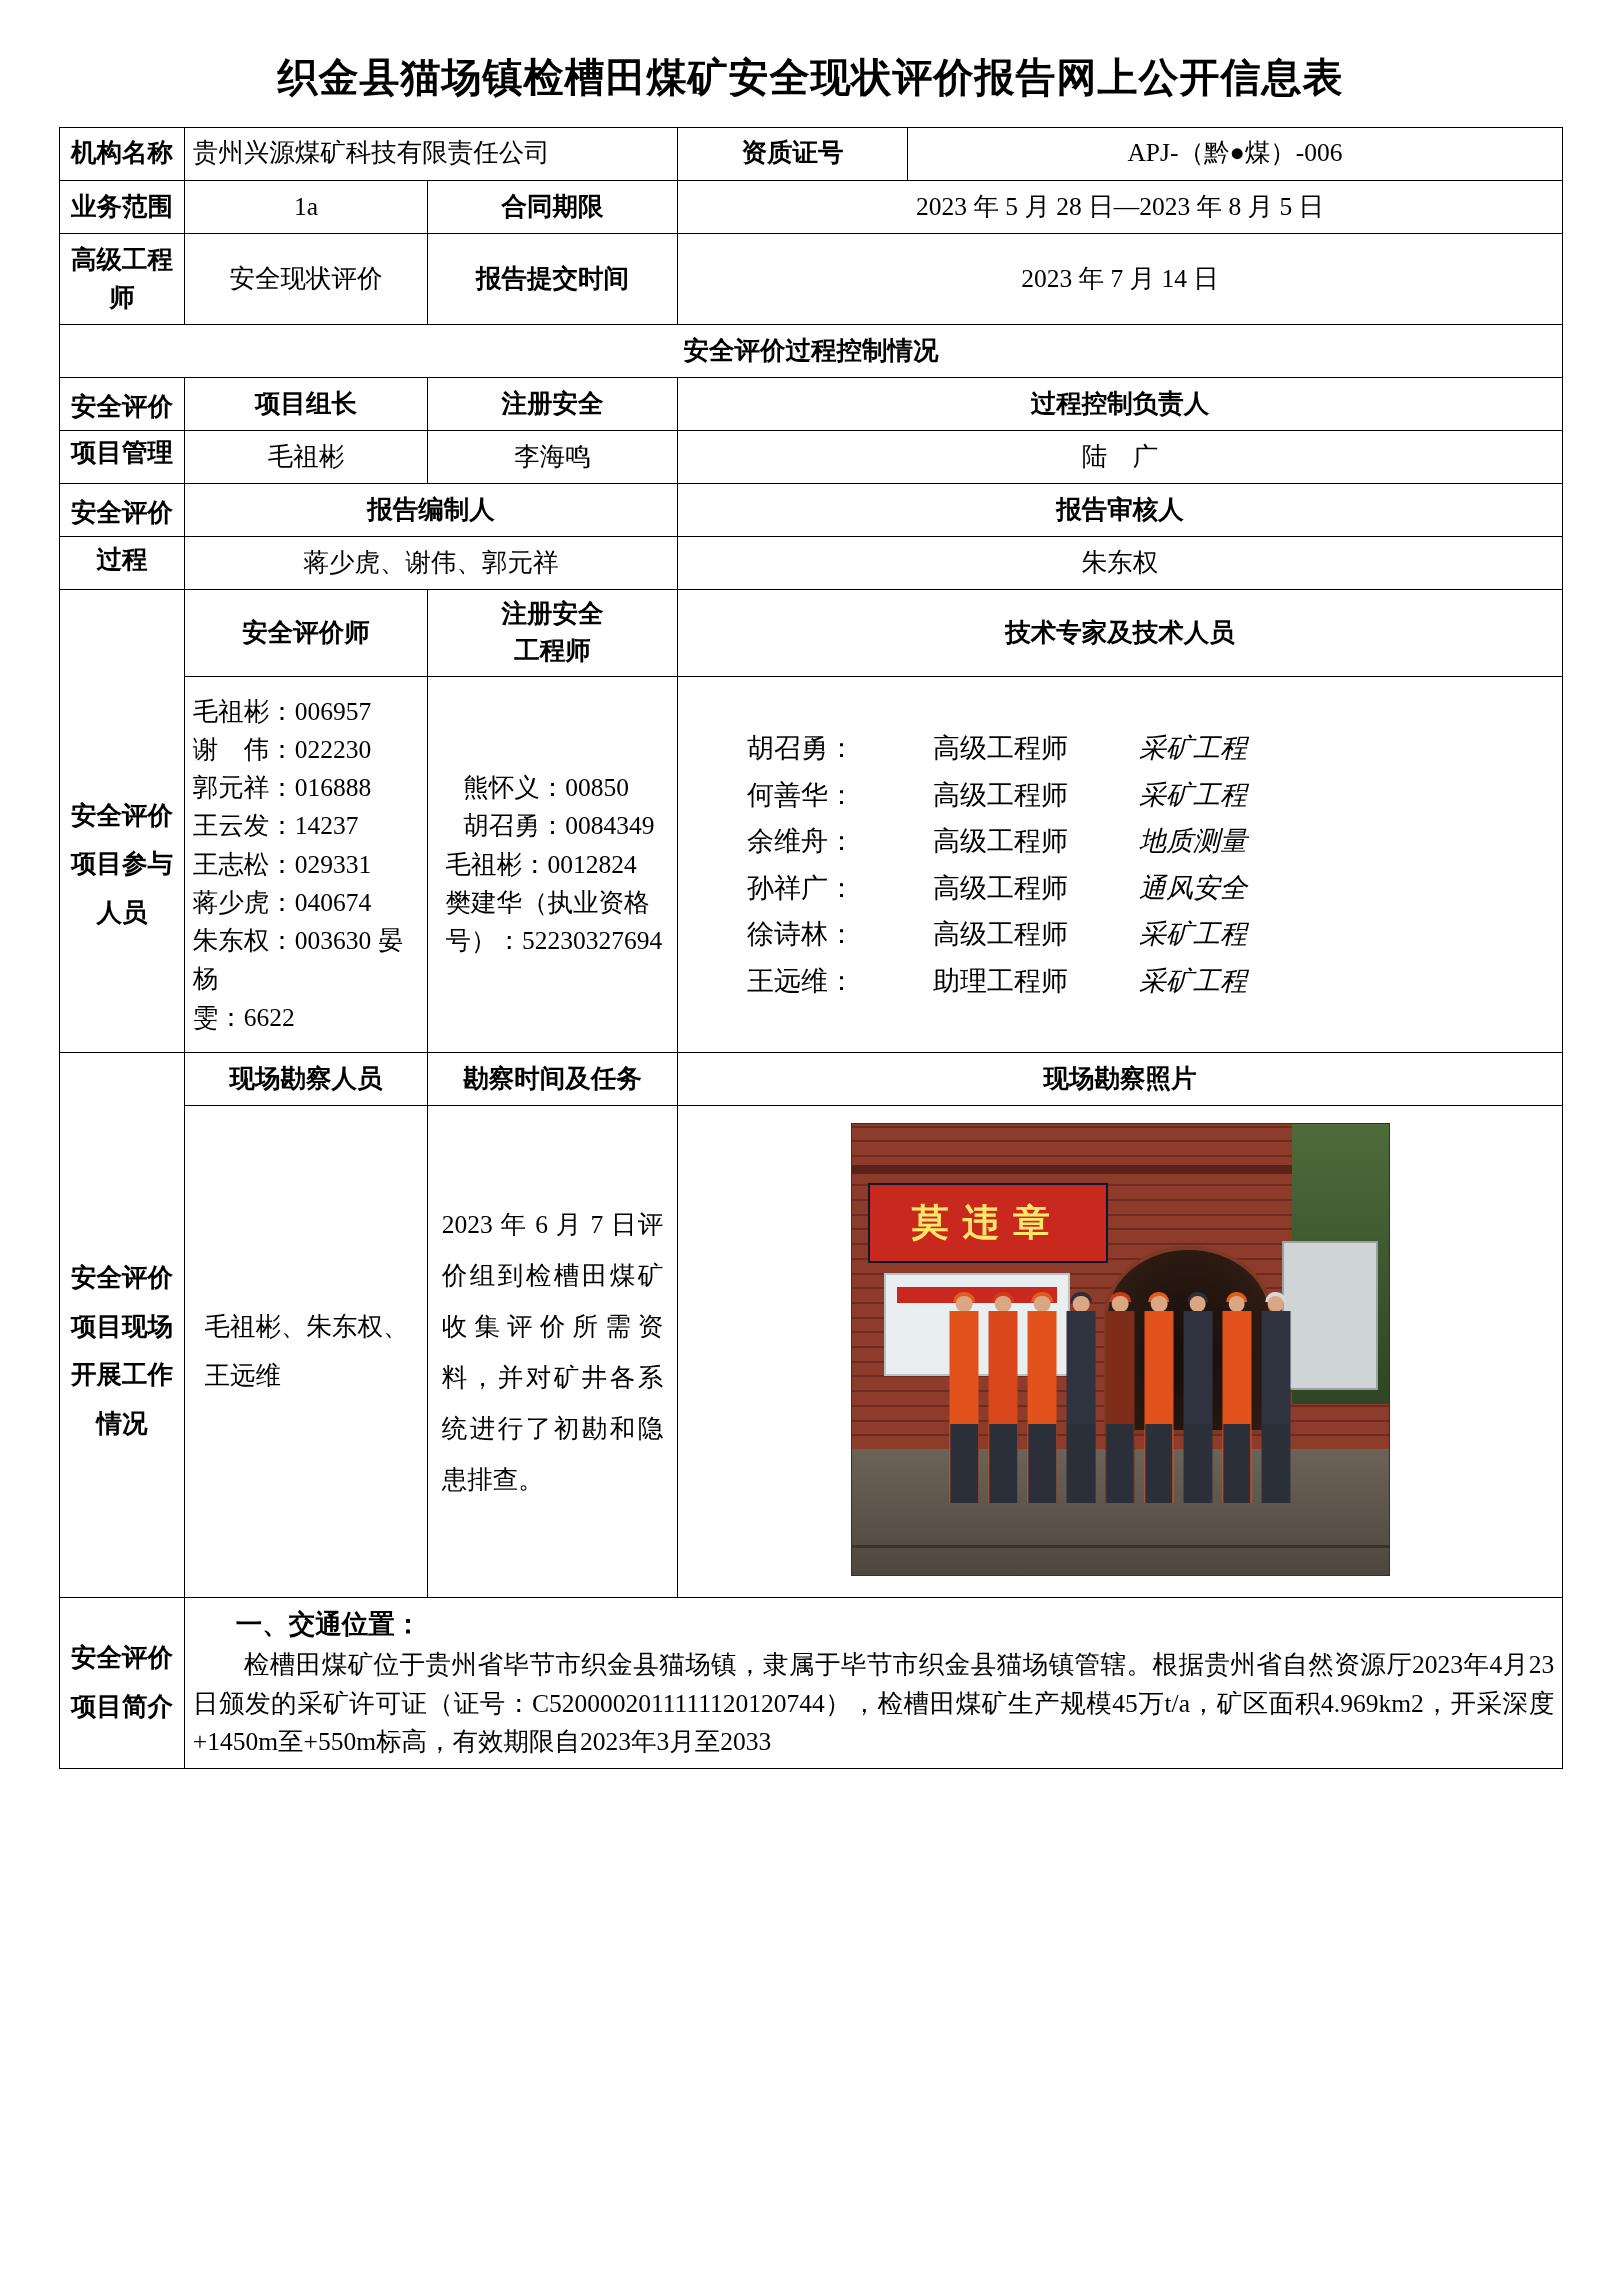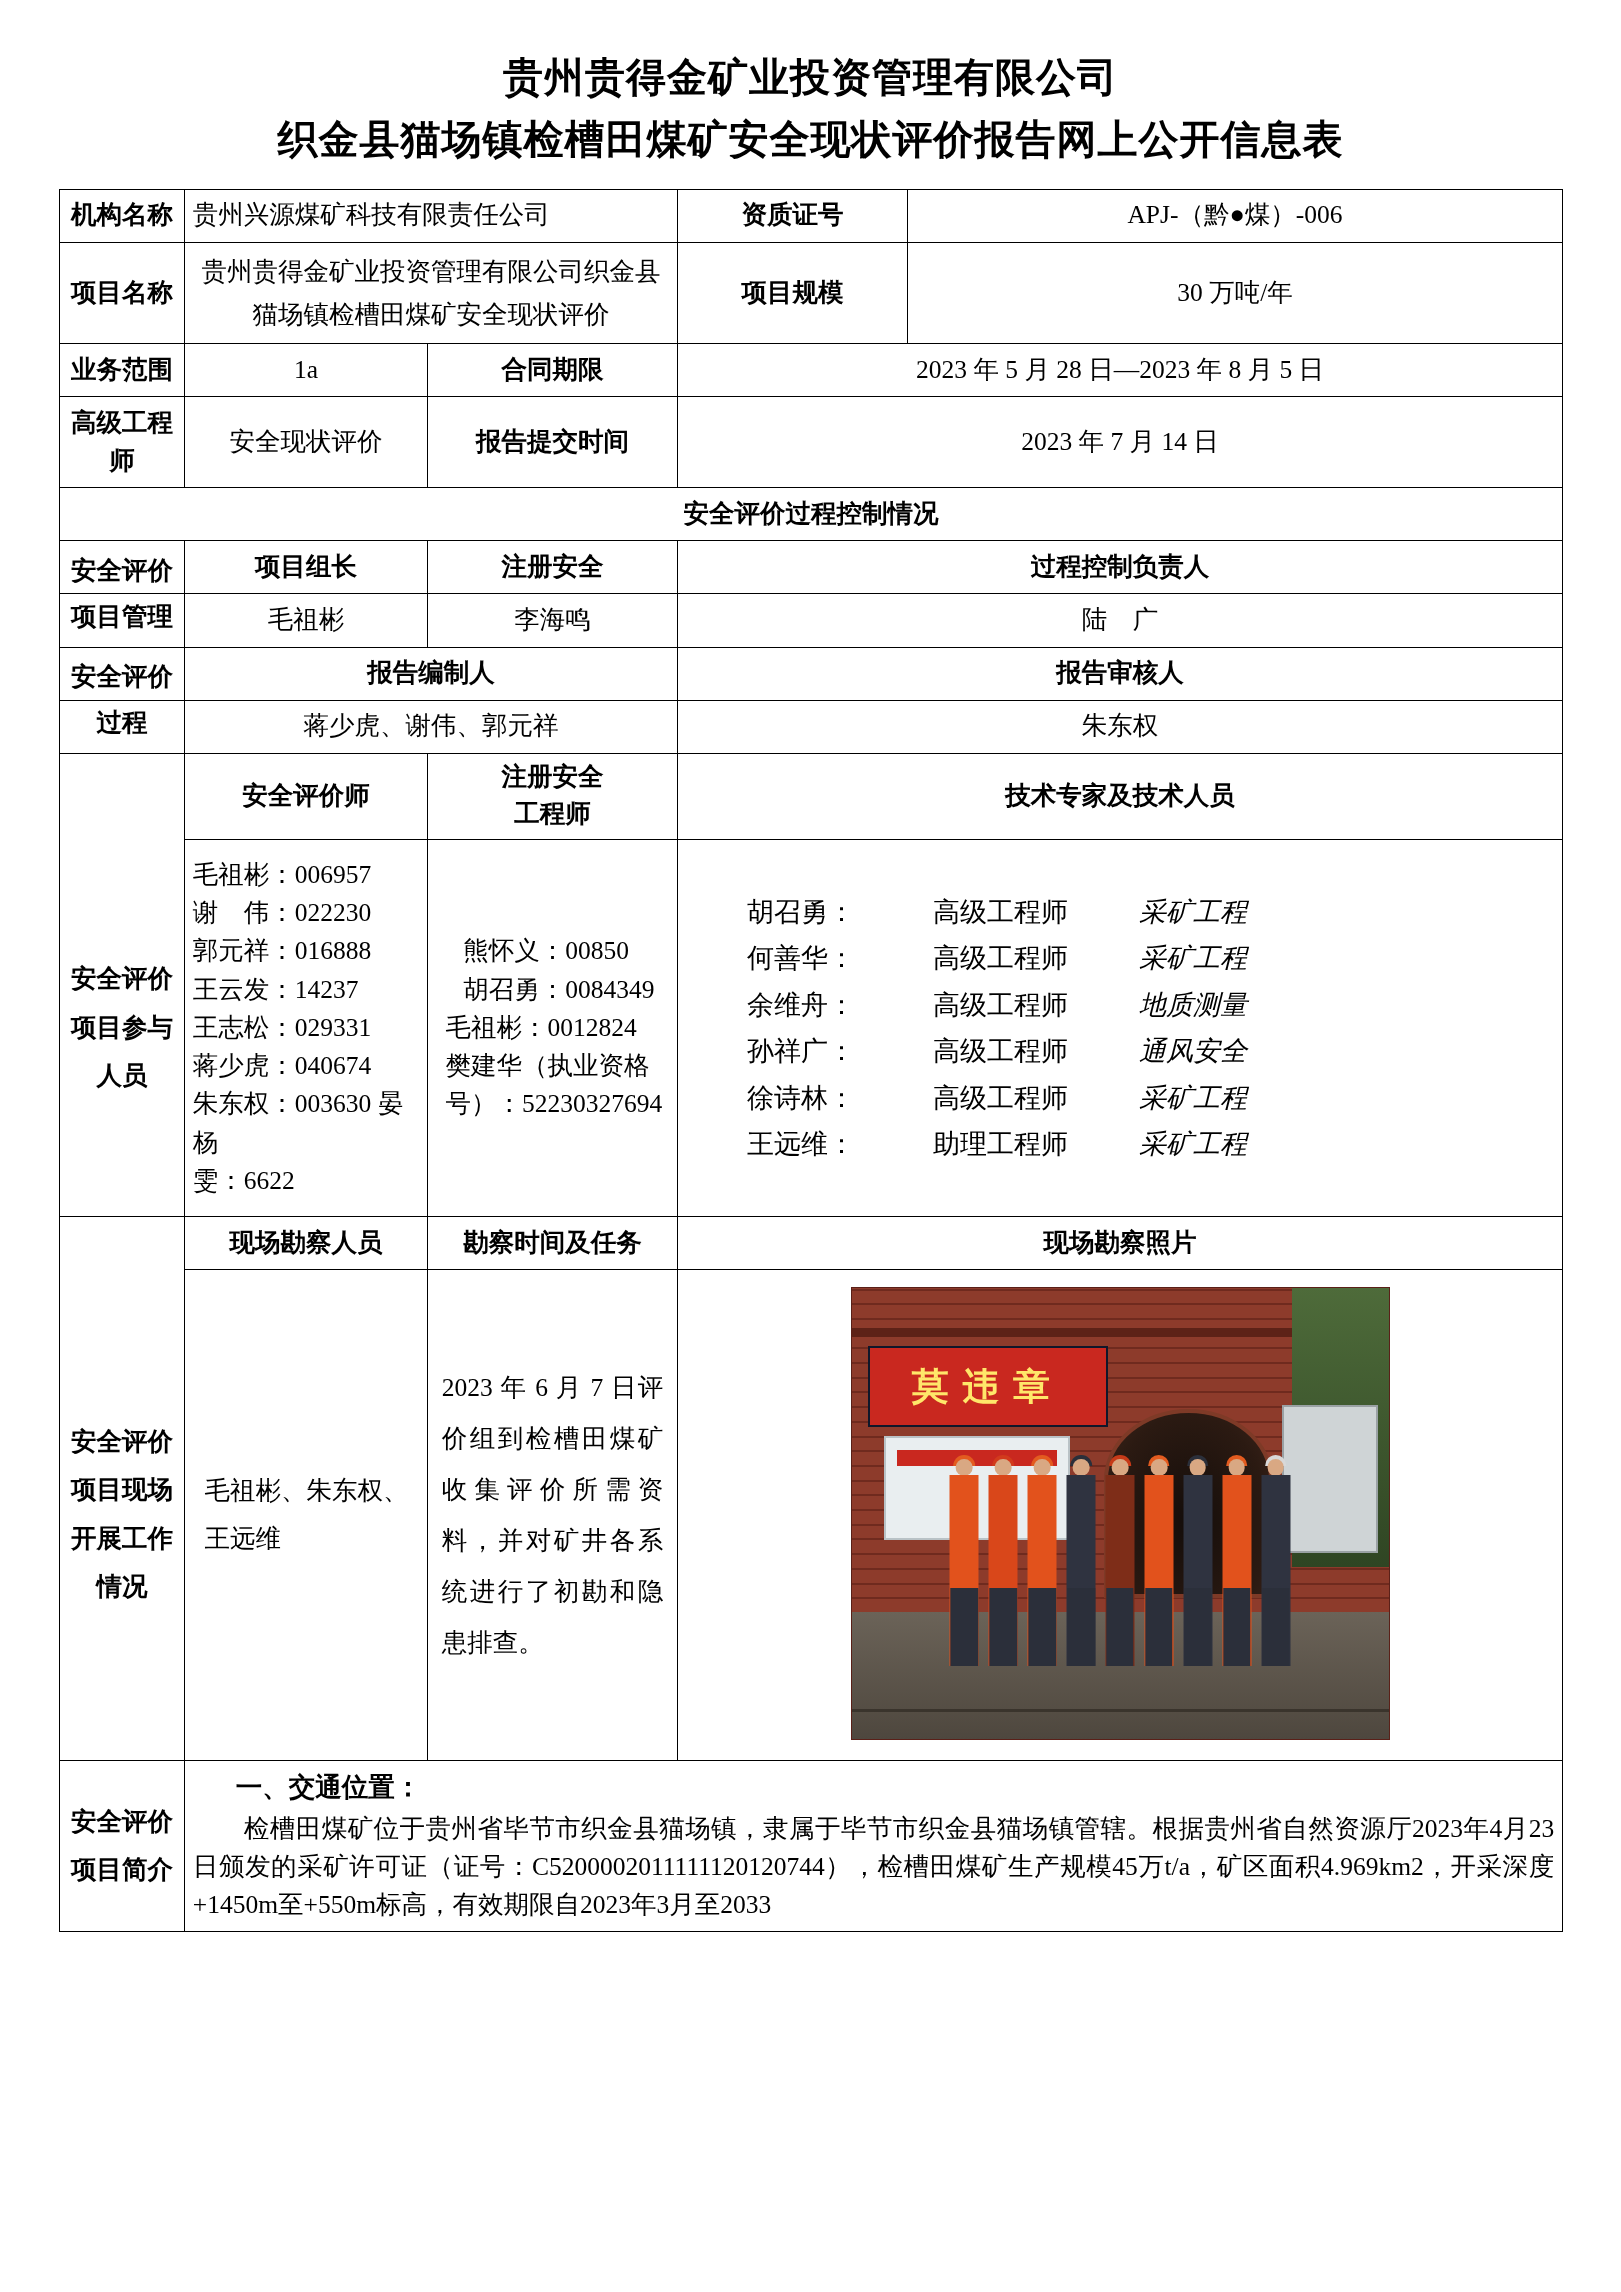--- a/index.html
+++ b/index.html
@@ -175,46 +175,39 @@
     margin-bottom:2px;
     padding-left:43px;
   }
   .indent{ text-indent:2em; display:block;}
 </style>
 </head>
 <body>
 
 <div class="page">
 
-  <div class="doc-title">贵州贵得金矿业投资管理有限公司</div>
   <div class="doc-subtitle">织金县猫场镇检槽田煤矿安全现状评价报告网上公开信息表</div>
 
   <table class="info">
     <colgroup>
       <col style="width:125px">
       <col style="width:243px">
       <col style="width:250px">
       <col style="width:230px">
       <col style="width:655px">
     </colgroup>
     <tbody>
 
       <tr>
         <td class="lbl">机构名称</td>
         <td class="l" colspan="2">贵州兴源煤矿科技有限责任公司</td>
         <td class="lbl">资质证号</td>
         <td class="c">APJ-（黔●煤）-006</td>
       </tr>
 
-      <tr>
-        <td class="lbl">项目名称</td>
-        <td class="c" colspan="2" style="line-height:1.7">贵州贵得金矿业投资管理有限公司织金县猫场镇检槽田煤矿安全现状评价</td>
-        <td class="lbl">项目规模</td>
-        <td class="c">30 万吨/年</td>
-      </tr>
 
       <tr>
         <td class="lbl">业务范围</td>
         <td class="c">1a</td>
         <td class="lbl">合同期限</td>
         <td class="c" colspan="2">2023 年 5 月 28 日—2023 年 8 月 5 日</td>
       </tr>
 
       <tr>
         <td class="lbl">高级工程师</td>

